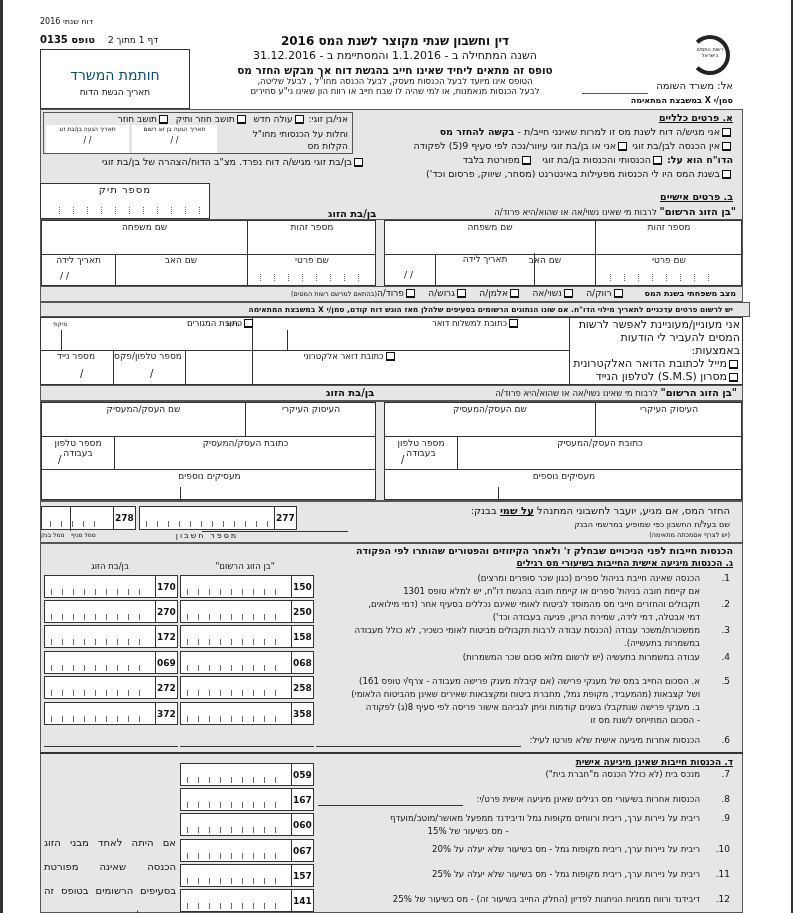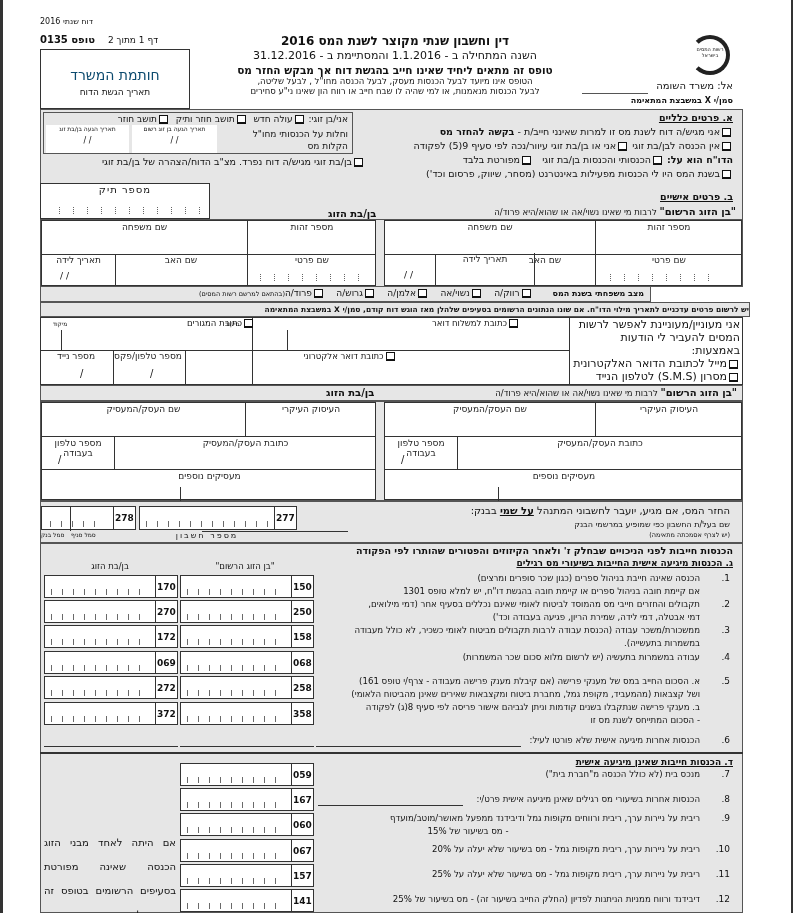--- a/index.html
+++ b/index.html
@@ -128,30 +128,30 @@
   <div class="dots" style="left:225px;width:110px"></div>
 
   <div class="abs c lbl" style="left:210px;top:34px;width:148px">שם פרטי</div>
   <div class="abs c lbl" style="left:50px;top:34px;width:160px;padding-left:60px">שם האב</div>
 
 </div>
 <div class="vline" style="left:534px;top:253px;height:33px"></div>
 <div class="abs c lbl" style="left:436px;top:254px;width:98px">תאריך לידה</div>
 <div class="abs" style="left:404px;top:270px;font-size:9px">/  /</div>
 
-<div class="abs gray rtl" style="left:40px;top:286px;width:611px;height:16px;border:1.5px solid #555;font-size:9px;padding:1px 6px;white-space:nowrap">
+<div class="abs gray rtl" style="left:40px;top:286px;width:703px;height:16px;border:1.5px solid #555;font-size:9px;padding:1px 6px;white-space:nowrap">
   <span class="bold" style="font-size:8px">מצב משפחתי בשנת המס</span>
   &nbsp;&nbsp;&nbsp;&nbsp;&nbsp;&nbsp;<span class="cb"></span><span>רווק/ה</span>
   &nbsp;&nbsp;&nbsp;<span class="cb"></span><span>נשוי/אה</span>
   &nbsp;&nbsp;&nbsp;<span class="cb"></span><span>אלמן/ה</span>
   &nbsp;&nbsp;&nbsp;<span class="cb"></span><span>גרוש/ה</span>
   &nbsp;&nbsp;&nbsp;<span class="cb"></span><span>פרוד/ה</span><span style="font-size:6.5px">(בהתאם למרשם רשות המסים)</span>
 </div>
 
-<div class="abs gray rtl bold" style="left:40px;top:302px;width:710px;height:15px;border:1.5px solid #555;font-size:7.5px;padding:2px 0;white-space:nowrap">יש לרשום פרטים עדכניים לתאריך מילוי הדו"ח. אם שונו הנתונים הרשומים בסעיפים שלהלן מאז הוגש דוח קודם, סמן/י X במשבצת המתאימה</div>
+<div class="abs gray rtl bold" style="left:40px;top:302px;width:710px;height:15px;border:1.5px solid #555;font-size:7.5px;padding:2px 16px;white-space:nowrap">יש לרשום פרטים עדכניים לתאריך מילוי הדו"ח. אם שונו הנתונים הרשומים בסעיפים שלהלן מאז הוגש דוח קודם, סמן/י X במשבצת המתאימה</div>
 
 <div class="abs bx" style="left:40px;top:317px;width:703px;height:68px;border-width:1.5px">
   <div class="vline" style="left:528px;top:0;height:66px"></div>
   <div class="vline" style="left:211px;top:0;height:66px"></div>
   <div class="hline" style="left:0;top:32px;width:528px"></div>
   <div class="vline" style="left:72px;top:32px;height:34px"></div>
   <div class="vline" style="left:144px;top:32px;height:34px"></div>
   <div class="vline" style="left:20px;top:12px;height:20px"></div>
   <div class="vline" style="left:246px;top:12px;height:20px"></div>
 </div>

